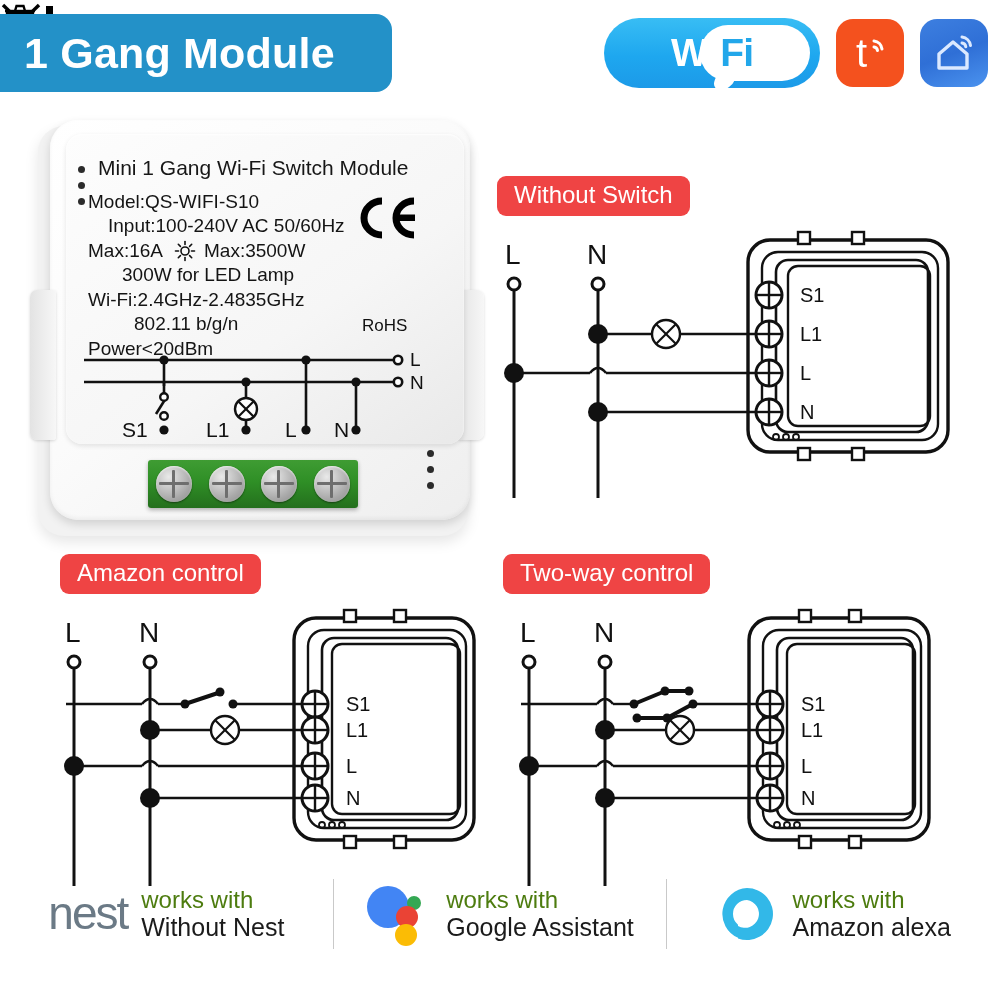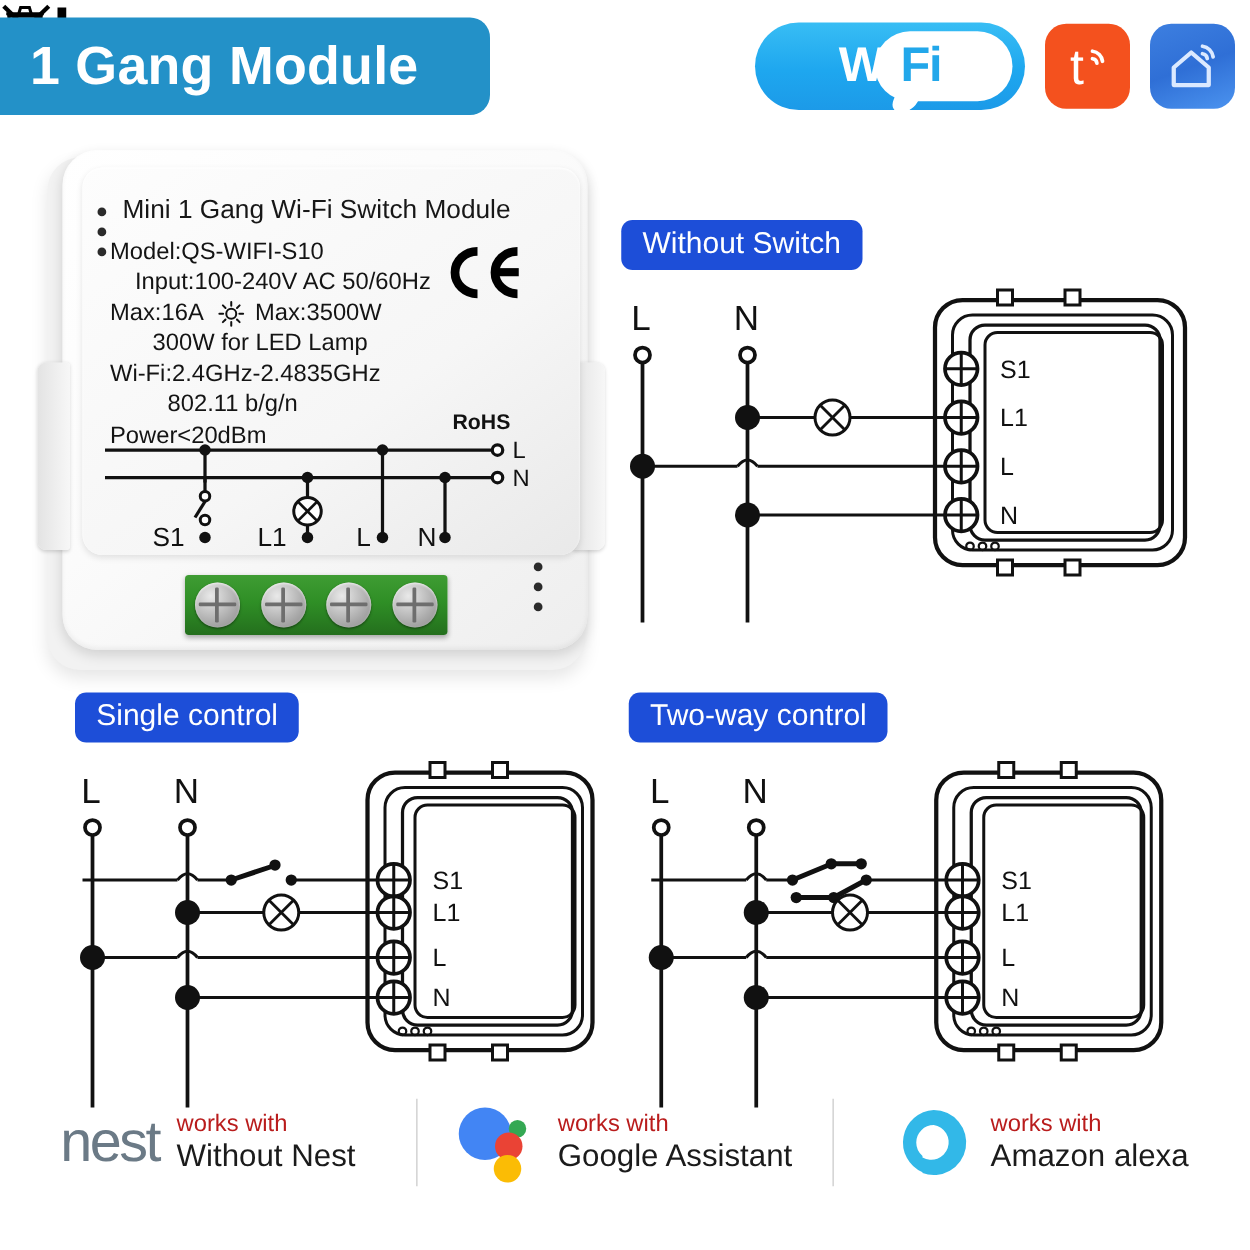--- a/index.html
+++ b/index.html
@@ -92,21 +92,21 @@
     position:absolute;color:#1a1a1a;font-family:"Liberation Sans",sans-serif;
     white-space:nowrap;
   }
   .lbl-title{left:98px;top:156px;font-size:21px;color:#171717;}
   .lbl-line{font-size:19px;color:#141414;left:88px;}
 
   .cert{position:absolute;color:#000;}
   .ce-mark{left:356px;top:196px;}
   .weee{left:358px;top:243px;}
   .rohs{left:362px;top:292px;}
-  .rohs-txt{position:absolute;left:362px;top:328px;font-size:17px;font-weight:bold;color:#111;}
+  .rohs-txt{position:absolute;left:362px;top:316px;font-size:17px;font-weight:normal;color:#111;}
 
   
   .term-block{
     position:absolute;left:148px;top:460px;width:210px;height:48px;
     background:linear-gradient(180deg,#3f9c33 0%,#2f8f26 45%,#246f1d 100%);
     border-radius:3px;
     box-shadow:0 2px 4px rgba(0,0,0,.3);
     display:flex;align-items:center;justify-content:space-around;
   }
   .screw{
@@ -117,34 +117,34 @@
   }
   .screw:before{
     content:"";position:absolute;left:3px;top:16px;width:30px;height:3px;background:#6e6e6e;border-radius:1px;
   }
   .screw:after{
     content:"";position:absolute;left:16px;top:4px;width:3px;height:28px;background:#6e6e6e;border-radius:1px;
   }
 
   
   .sec-label{
-    position:absolute;background:#1d4ed8;color:#fff;border-radius:9px;
+    position:absolute;background:#ef4444;color:#fff;border-radius:9px;
     font-size:24px;padding:7px 17px 9px 17px;line-height:1;white-space:nowrap;
   }
 
   
   .diagram{position:absolute;}
   svg{display:block;overflow:visible;}
 
   
   .footer{position:absolute;left:0;top:864px;width:1000px;height:100px;display:flex;align-items:center;}
   .fcell{flex:1;display:flex;align-items:center;justify-content:center;gap:14px;position:relative;height:76px;}
   .fdiv{width:1px;height:70px;background:#c9c9c9;}
   .ftext{display:flex;flex-direction:column;line-height:1.12;}
-  .ftext .sm{font-size:19px;color:#b91c1c;}
+  .ftext .sm{font-size:24px;color:#4d7c0f;}
   .ftext .bg{font-size:25px;color:#1b1b1b;}
   .nest-word{font-size:46px;color:#6b7a86;font-weight:normal;letter-spacing:-2px;line-height:.9;}
 </style>
 </head>
 <body>
 
 <div class="page">
 
   <div class="title-banner">
     <span class="t">1 Gang Module</span>
@@ -366,21 +366,21 @@
       <circle cx="296" cy="207" r="3"></circle>
         <circle cx="306" cy="207" r="3"></circle>
         <circle cx="316" cy="207" r="3"></circle>
     </g>
     <text x="320" y="72" font-family="Liberation Sans, sans-serif" font-size="20" fill="#111">S1</text>
     <text x="320" y="111" font-family="Liberation Sans, sans-serif" font-size="20" fill="#111">L1</text>
     <text x="320" y="150" font-family="Liberation Sans, sans-serif" font-size="20" fill="#111">L</text>
     <text x="320" y="189" font-family="Liberation Sans, sans-serif" font-size="20" fill="#111">N</text>
   </svg>
 
-  <div class="sec-label" style="left:60px;top:554px;">Single control</div>
+  <div class="sec-label" style="left:60px;top:554px;">Amazon control</div>
 
   <svg class="diagram" style="left:42px;top:608px;" width="420" height="290" viewBox="0 0 420 290">
     <g stroke="#111" stroke-width="3" fill="none">
       <line x1="32" y1="58" x2="32" y2="278"></line>
       <line x1="108" y1="58" x2="108" y2="278"></line>
     </g>
     <circle cx="32" cy="54" r="6" fill="#fff" stroke="#111" stroke-width="3"></circle>
     <circle cx="108" cy="54" r="6" fill="#fff" stroke="#111" stroke-width="3"></circle>
     <text x="23" y="34" font-family="Liberation Sans, sans-serif" font-size="28" fill="#111">L</text>
     <text x="97" y="34" font-family="Liberation Sans, sans-serif" font-size="28" fill="#111">N</text>

